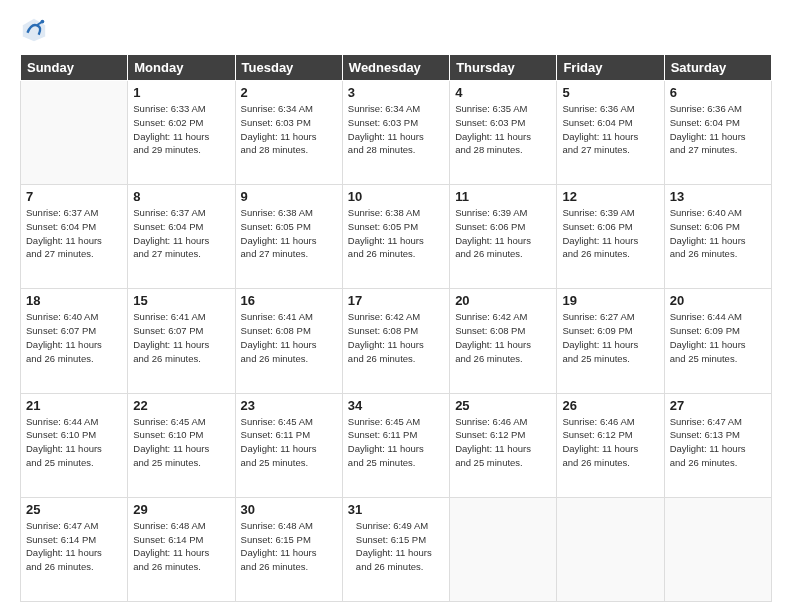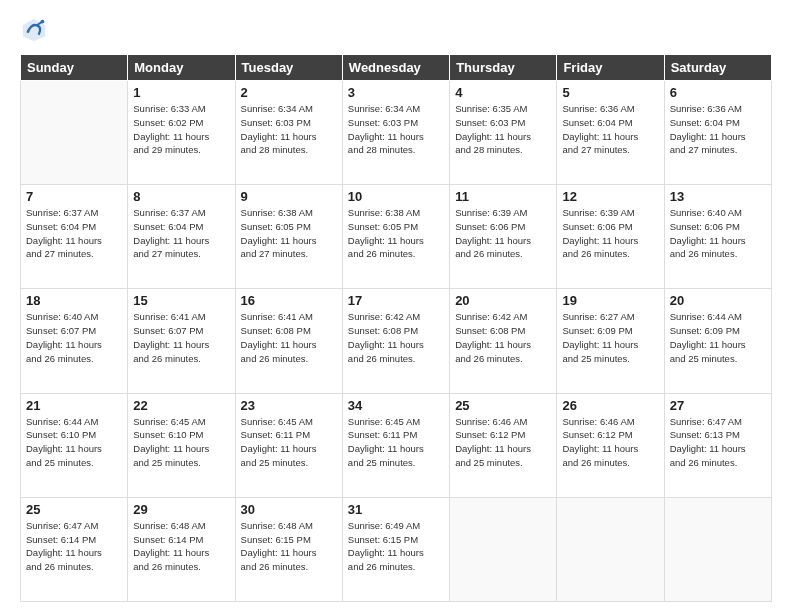--- a/index.html
+++ b/index.html
@@ -344,21 +344,21 @@
           </td>
           <td>
             <span class="day-number">30</span>
             <div class="day-info" style="white-space: pre-line;">Sunrise: 6:48 AM
 Sunset: 6:15 PM
 Daylight: 11 hours
 and 26 minutes.</div>
           </td>
           <td>
             <span class="day-number">31</span>
-            <div class="day-info" style="white-space: pre-line;">Sunrise: 6:49 AM
+            <div class="day-info" style="white-space: pre-line; margin-left: 8px;">Sunrise: 6:49 AM
 Sunset: 6:15 PM
 Daylight: 11 hours
 and 26 minutes.</div>
           </td>
           <td class="empty"></td>
           <td class="empty"></td>
           <td class="empty"></td>
         </tr>
       </tbody>
   </table>

